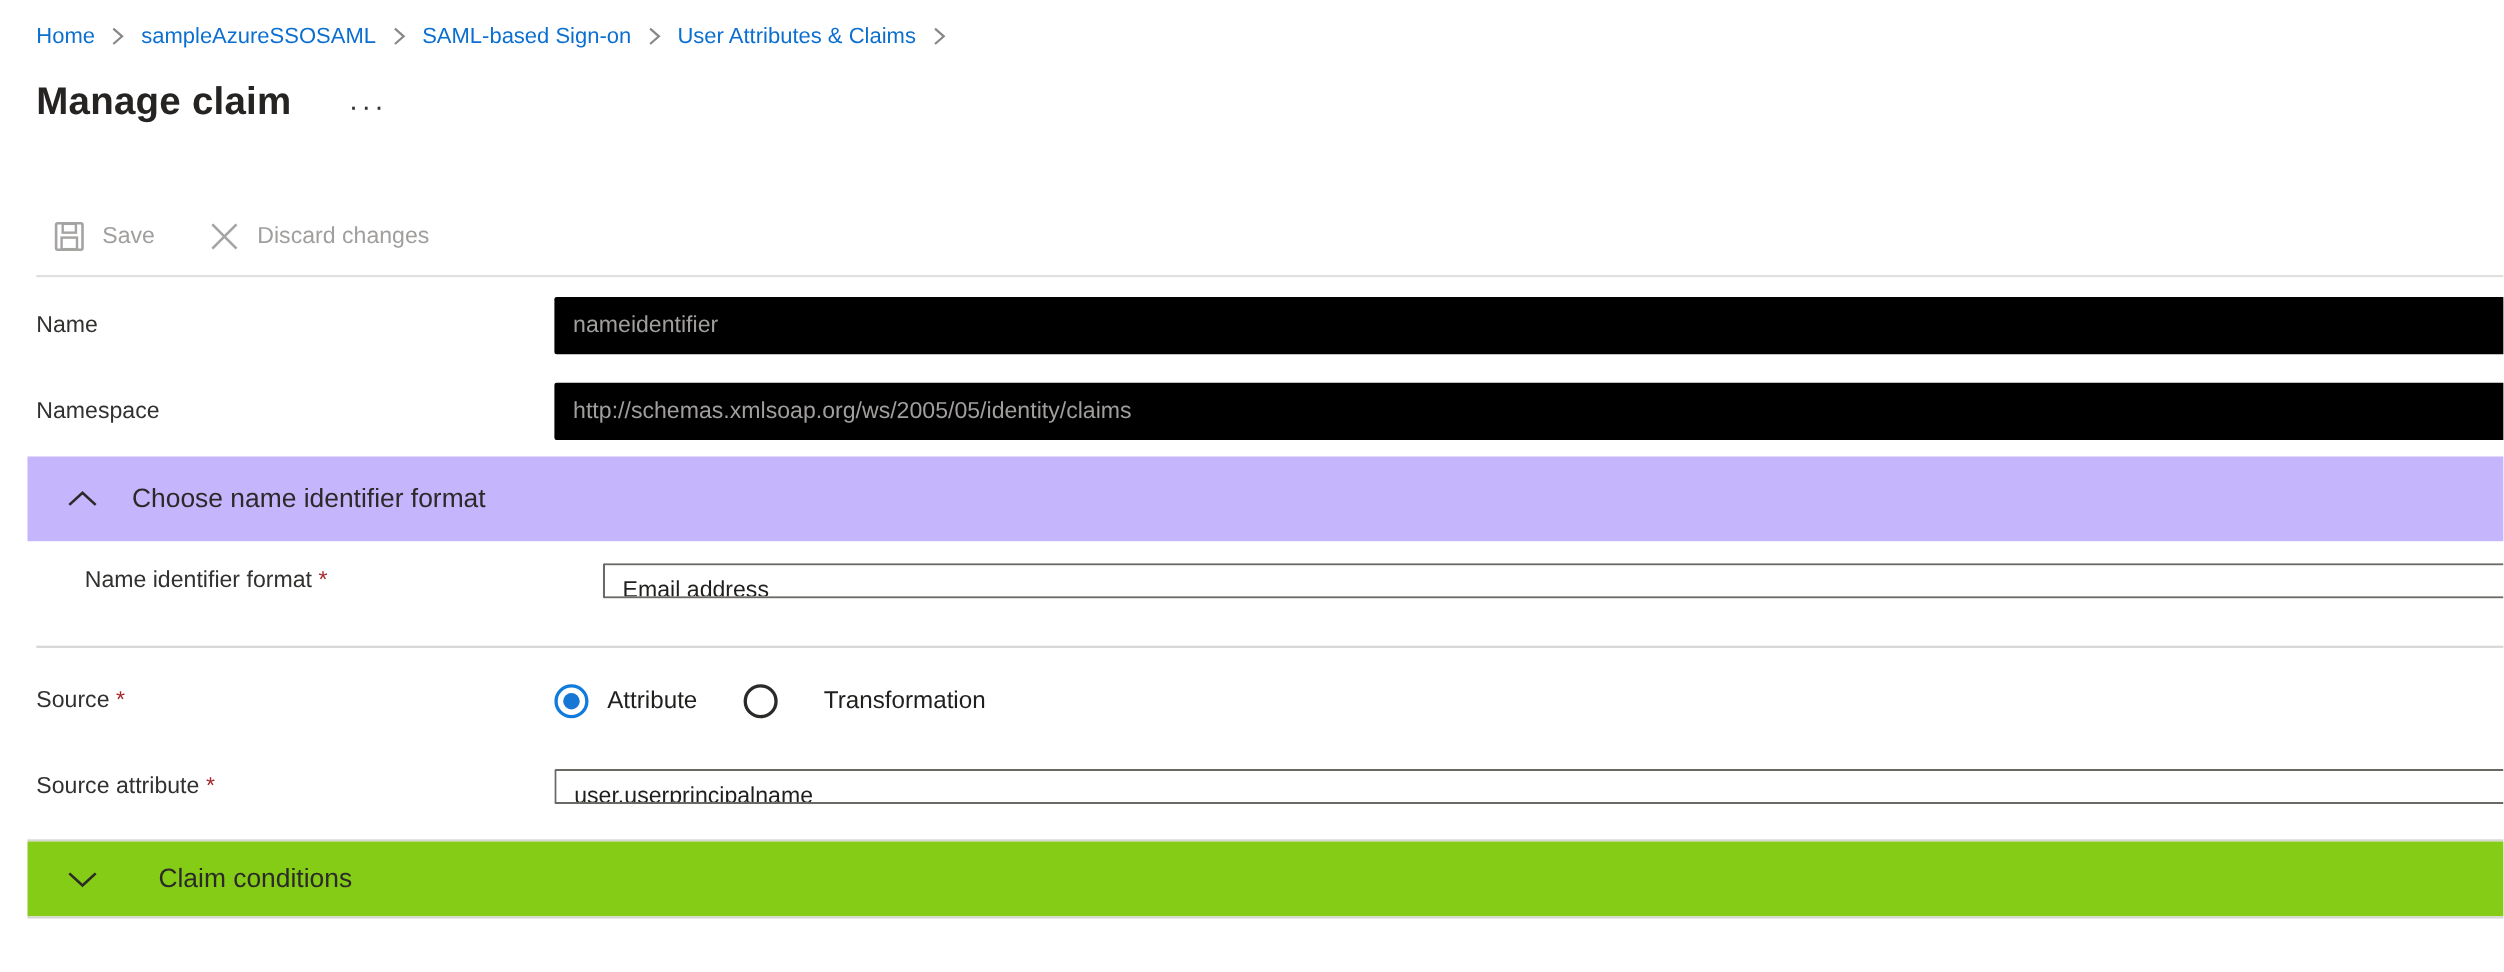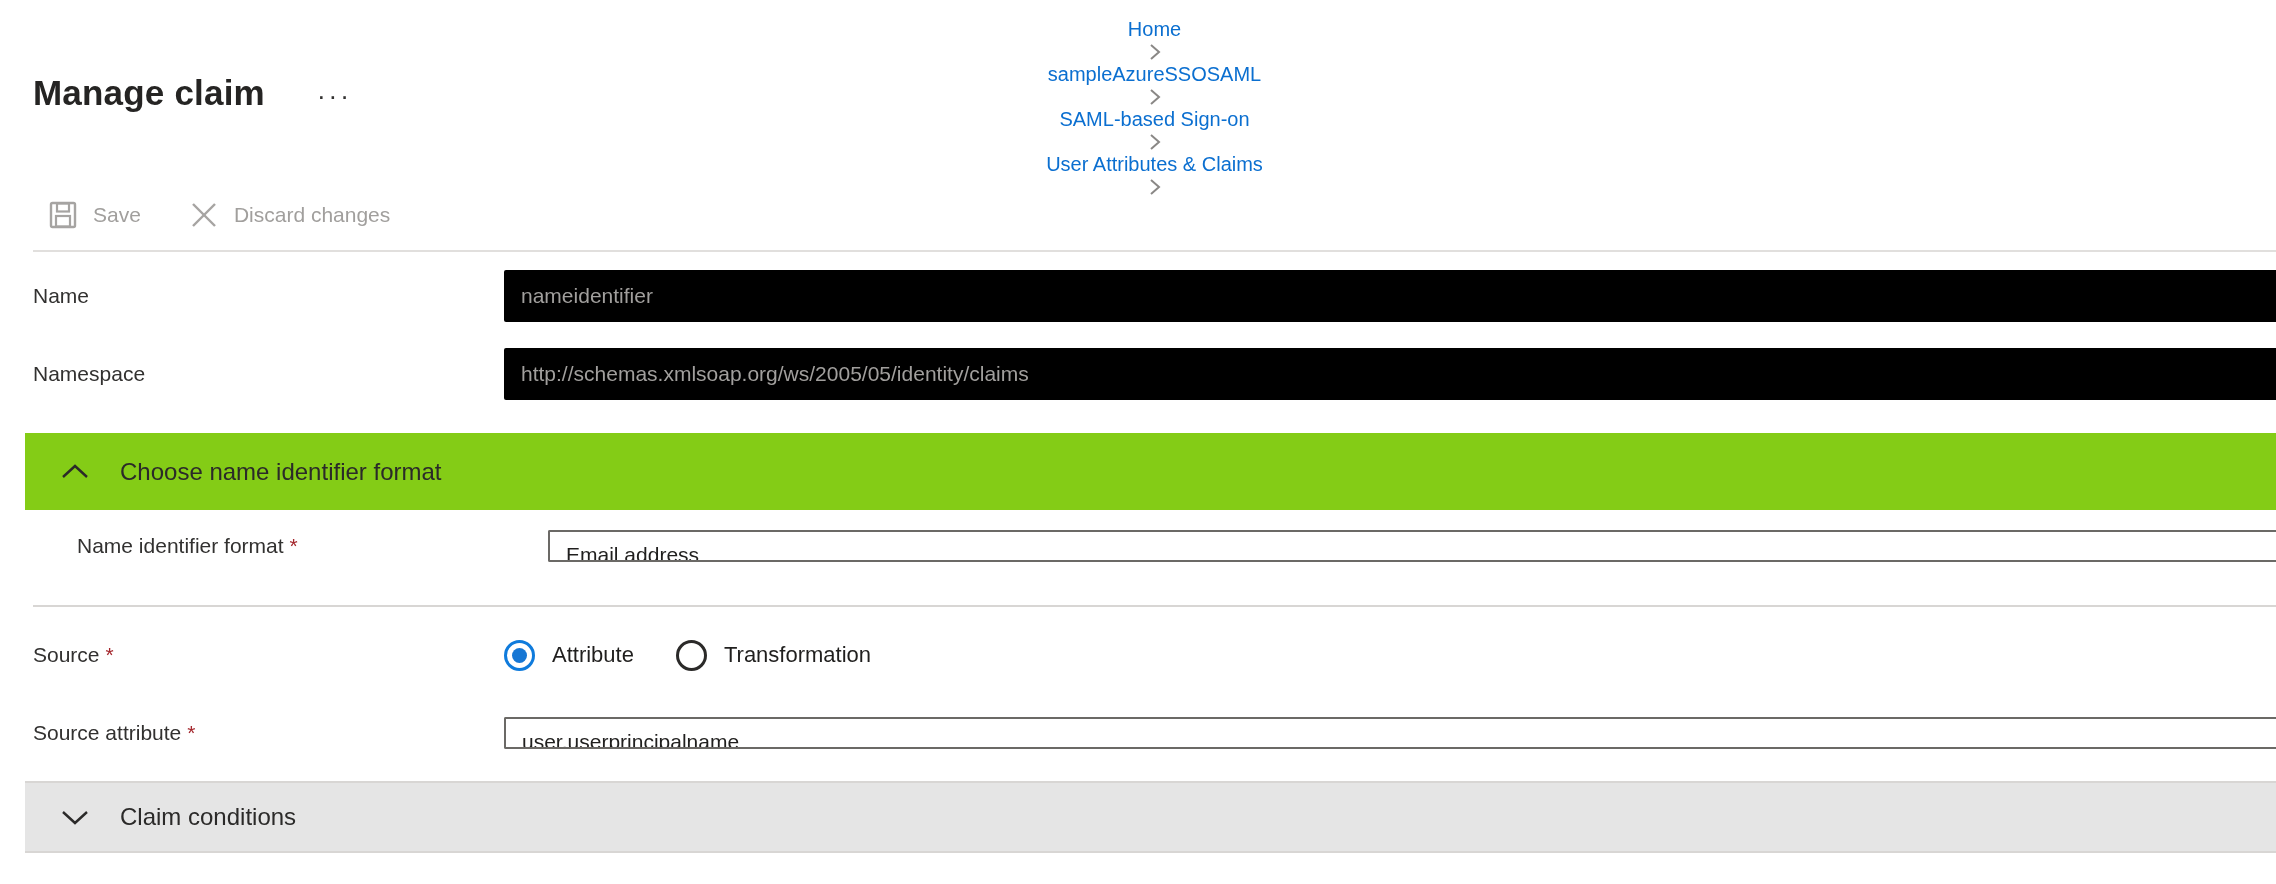--- a/index.html
+++ b/index.html
@@ -5,21 +5,20 @@
   * { margin: 0; padding: 0; box-sizing: border-box; }
   html, body { width: 2276px; height: 884px; overflow: hidden; background: #ffffff; }
   body { font-family: "Liberation Sans", "DejaVu Sans", sans-serif; color: #323130; }
 
   
   .breadcrumb {
     display: flex; align-items: center;
     padding: 18px 0 0 33px;
     font-size: 20px;
     height: 48px;
-    flex-direction: column;
   }
   .crumb { color: #0b6fd0; text-decoration: none; cursor: pointer; white-space: nowrap; }
   .crumb-sep { display: inline-flex; align-items: center; margin: 0 14px; }
   .crumb-sep svg { display: block; }
 
   
   .title-row { display: flex; align-items: center; padding-left: 33px; margin-top: 22px; height: 46px; }
   .page-title { font-size: 35px; font-weight: bold; color: #252423; letter-spacing: 0.2px; }
   .more-btn {
     margin-left: 52px; margin-top: 6px;
@@ -53,43 +52,43 @@
     color: #201f1e; font-size: 21px; padding-left: 16px;
     white-space: nowrap; overflow: hidden; cursor: text;
   }
 
   .row-name { margin-top: 18px; }
   .row-namespace { margin-top: 26px; }
 
   
   .section-header {
     display: flex; align-items: center;
-    margin-top: 33px; margin-left: 25px;
-    height: 77px; background: #84cc16; cursor: pointer;
+    margin-top: 15px; margin-left: 25px;
+    height: 77px; background: #c4b5fd; cursor: pointer;
   }
   .section-header .chev { display: inline-flex; margin-left: 33px; }
   .section-title { font-size: 24px; color: #2b2a29; margin-left: 28px; }
 
   .section-header-plain {
     display: flex; align-items: center;
-    margin-left: 25px; height: 68px; background: #e5e5e5; cursor: pointer;
+    margin-left: 25px; height: 68px; background: #84cc16; cursor: pointer; gap: 24px;
   }
   .section-header-plain .chev { display: inline-flex; margin-left: 33px; }
 
   .row-format { margin-top: 20px; padding-left: 44px; }
   .mid-divider { height: 2px; background: #d8d6d4; margin: 43px 0 0 33px; }
   .row-source { margin-top: 22px; height: 52px; }
   .row-source-attr { margin-top: 36px; }
   .bottom-divider-top { height: 2px; background: #d8d6d4; margin: 32px 0 0 25px; }
   .bottom-divider-bottom { height: 2px; background: #d8d6d4; margin: 0 0 0 25px; }
 
   
   .radio-group { display: flex; align-items: center; }
   .radio-opt { display: flex; align-items: center; cursor: pointer; }
-  .radio-opt + .radio-opt { margin-left: 42px; }
+  .radio-opt + .radio-opt { margin-left: 42px; gap: 25px; }
   .radio-circle {
     width: 31px; height: 31px; border-radius: 50%;
     display: inline-flex; align-items: center; justify-content: center;
     flex: 0 0 31px;
   }
   .radio-circle.selected { border: 3px solid #0f7bdc; }
   .radio-circle.selected .dot { width: 15px; height: 15px; border-radius: 50%; background: #1777d4; }
   .radio-circle.unselected { border: 3px solid #2b2a29; }
   .radio-label { font-size: 22px; color: #201f1e; margin-left: 17px; }
 </style>

